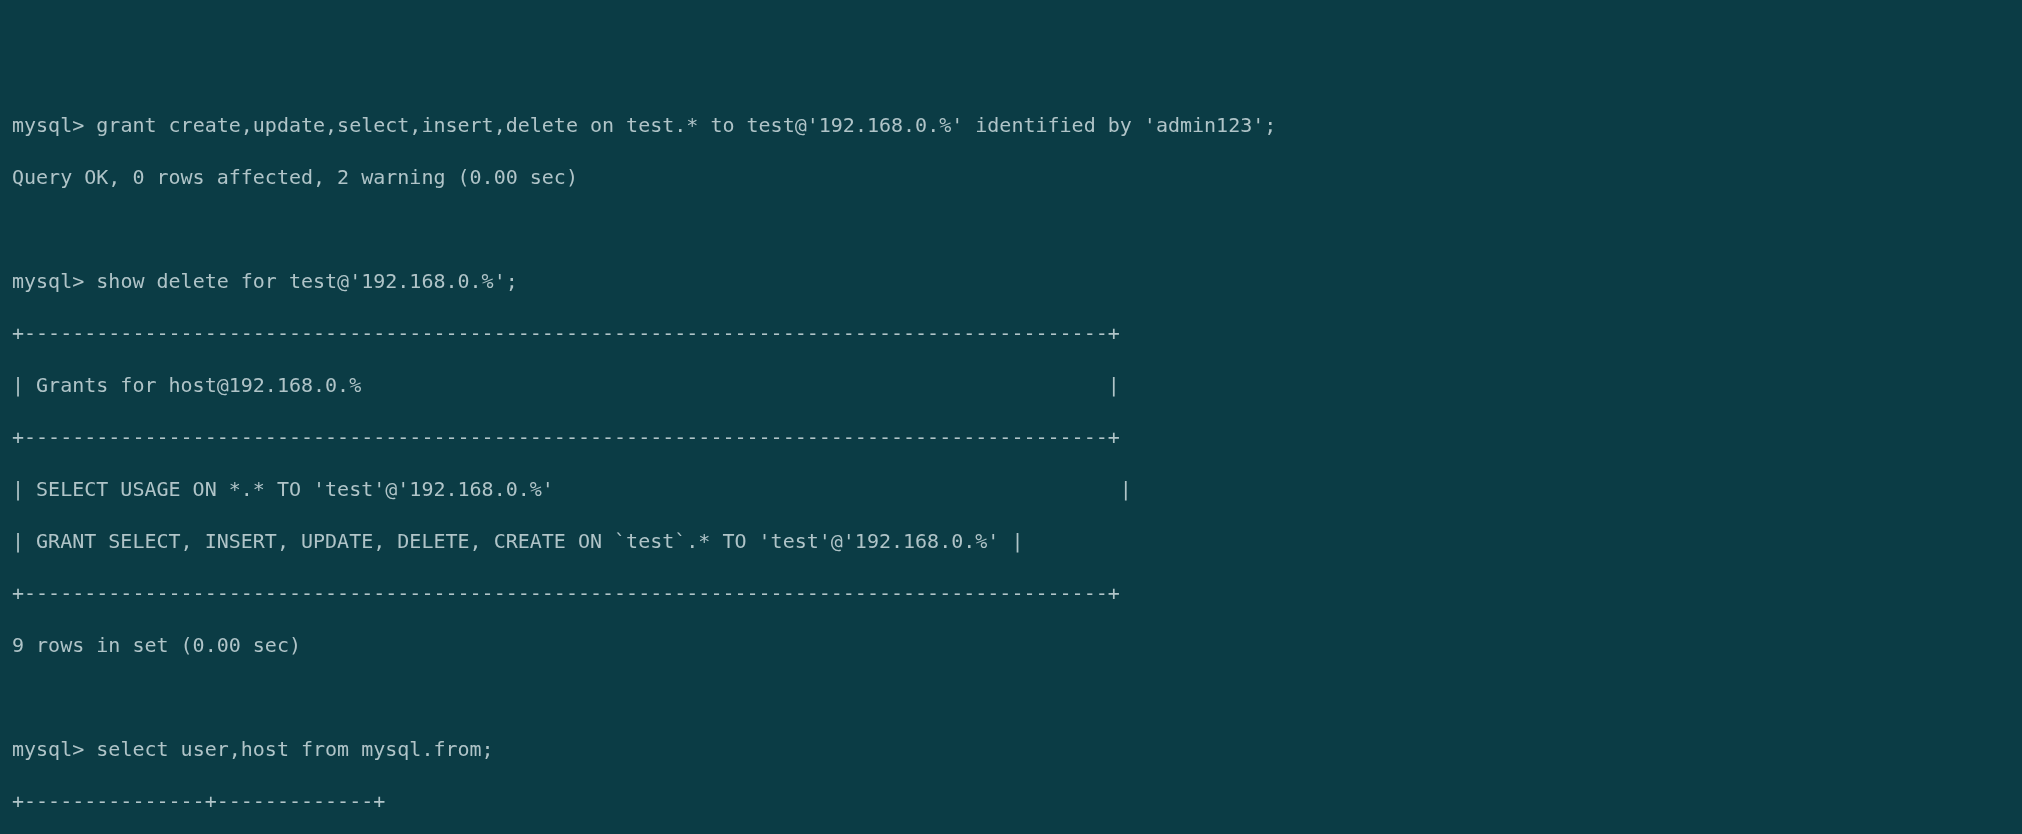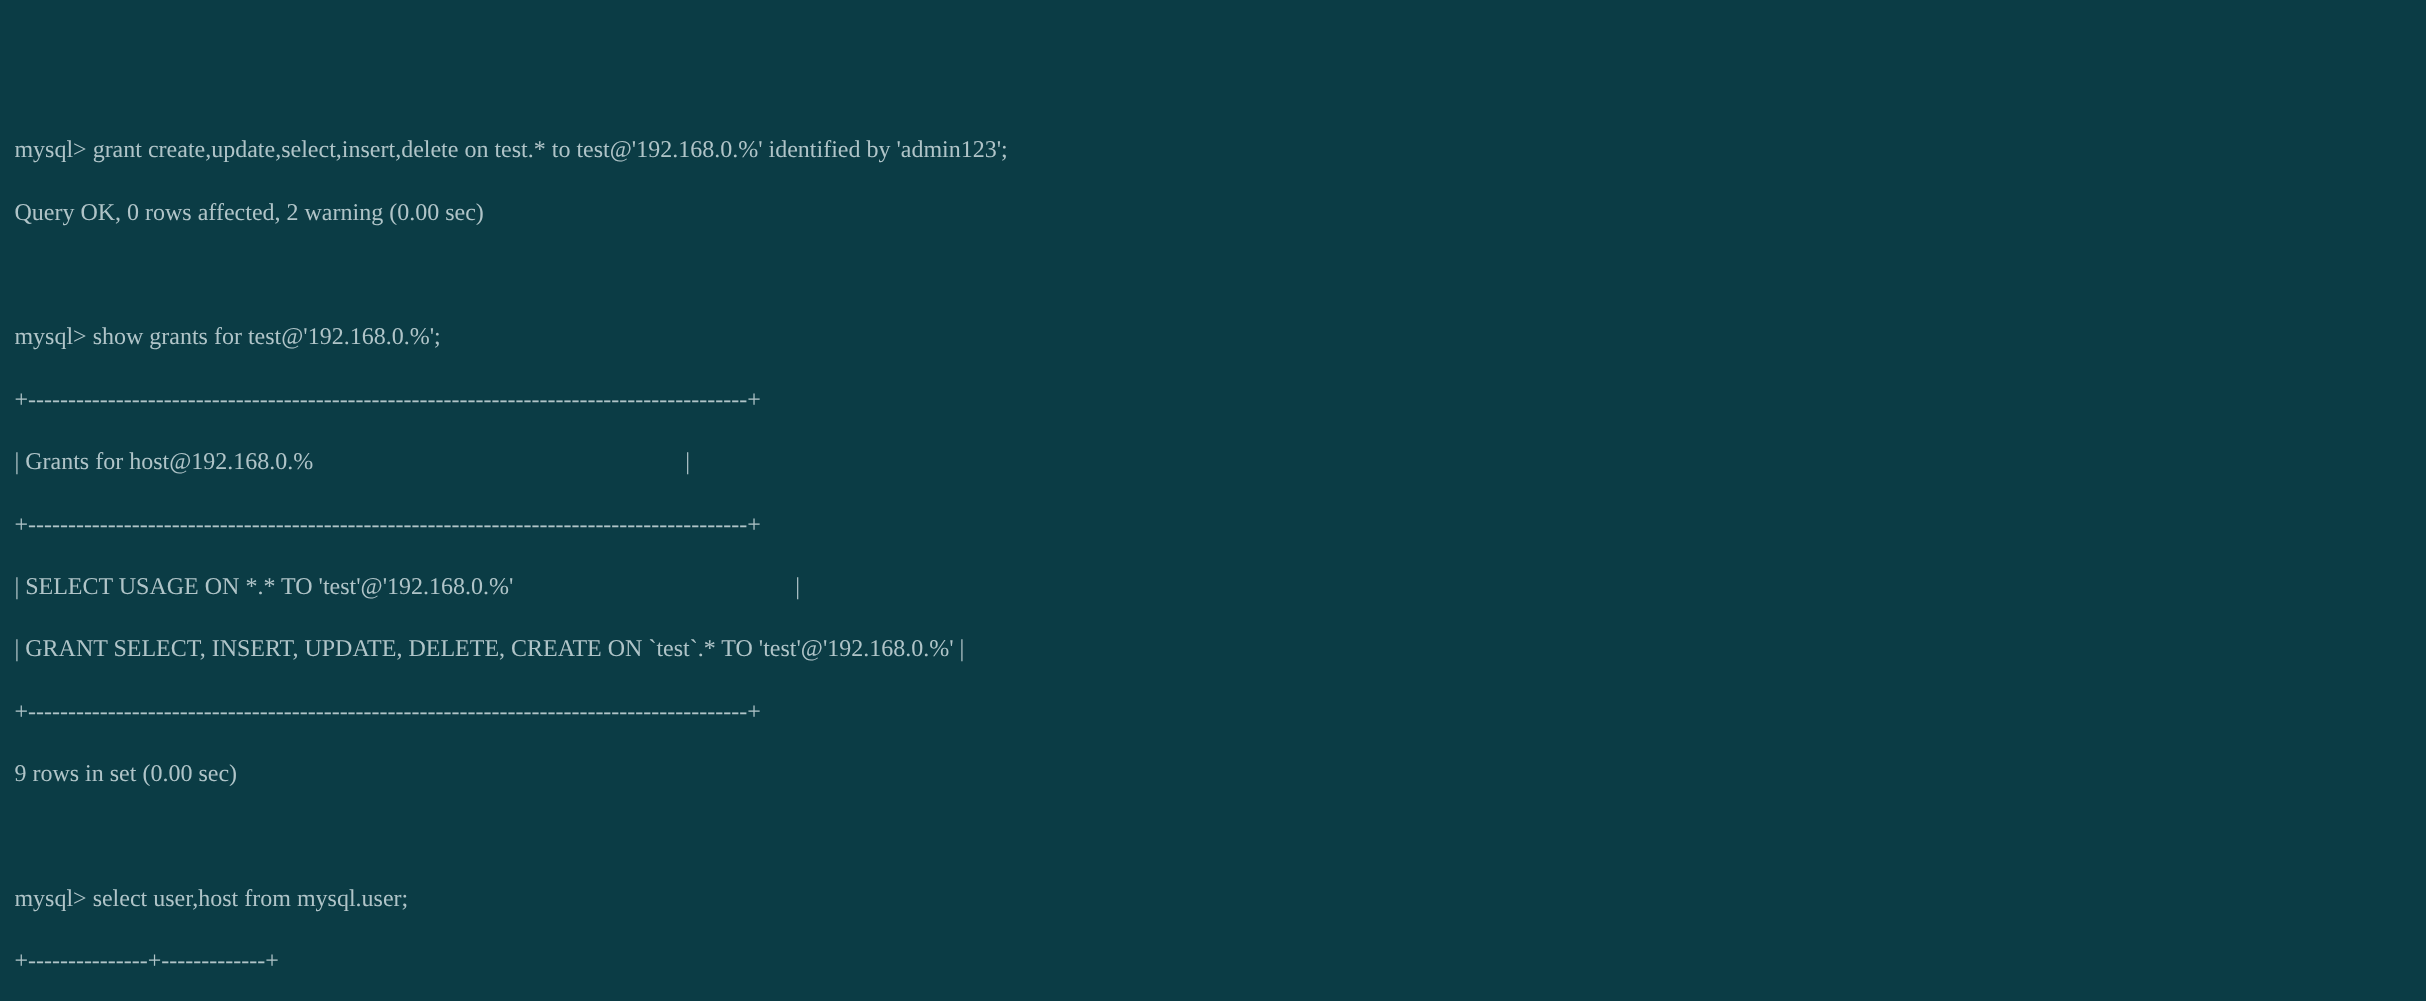--- a/index.html
+++ b/index.html
@@ -7,41 +7,40 @@
       padding: 8px 12px;
       background-color: #0b3c45;
       color: #b0c4c8;
       font-family: 'Menlo', 'Monaco', 'Consolas', monospace;
       font-size: 20px;
       line-height: 1.3;
       white-space: pre;
     }
     .line {
       display: block;
-      font-family: Liberation Serif, serif;
     }
   </style>
 </head>
 <body>
 
 
 
 <span class="line"><span>mysql&gt;</span> <span>grant create,update,select,insert,delete on test.* to test@'192.168.0.%' identified by 'admin123';</span></span>
 <span class="line">Query OK, 0 rows affected, 2 warning (0.00 sec)</span>
 <span class="line"> </span>
-<span class="line"><span>mysql&gt;</span> <span>show grants for test@'192.168.0.%';</span></span>
+<span class="line"><span>mysql&gt;</span> <span>show delete for test@'192.168.0.%';</span></span>
 <span class="line">+------------------------------------------------------------------------------------------+</span>
 <span class="line">| Grants for host@192.168.0.%                                                              |</span>
 <span class="line">+------------------------------------------------------------------------------------------+</span>
 <span class="line">| SELECT USAGE ON *.* TO 'test'@'192.168.0.%'                                               |</span>
 <span class="line">| GRANT SELECT, INSERT, UPDATE, DELETE, CREATE ON `test`.* TO 'test'@'192.168.0.%' |</span>
 <span class="line">+------------------------------------------------------------------------------------------+</span>
 <span class="line">9 rows in set (0.00 sec)</span>
 <span class="line"> </span>
-<span class="line"><span>mysql&gt;</span> <span>select user,host from mysql.user;</span></span>
+<span class="line"><span>mysql&gt;</span> <span>select user,host from mysql.from;</span></span>
 <span class="line">+---------------+-------------+</span>
 
 
 
 
 
 
 
 
 

